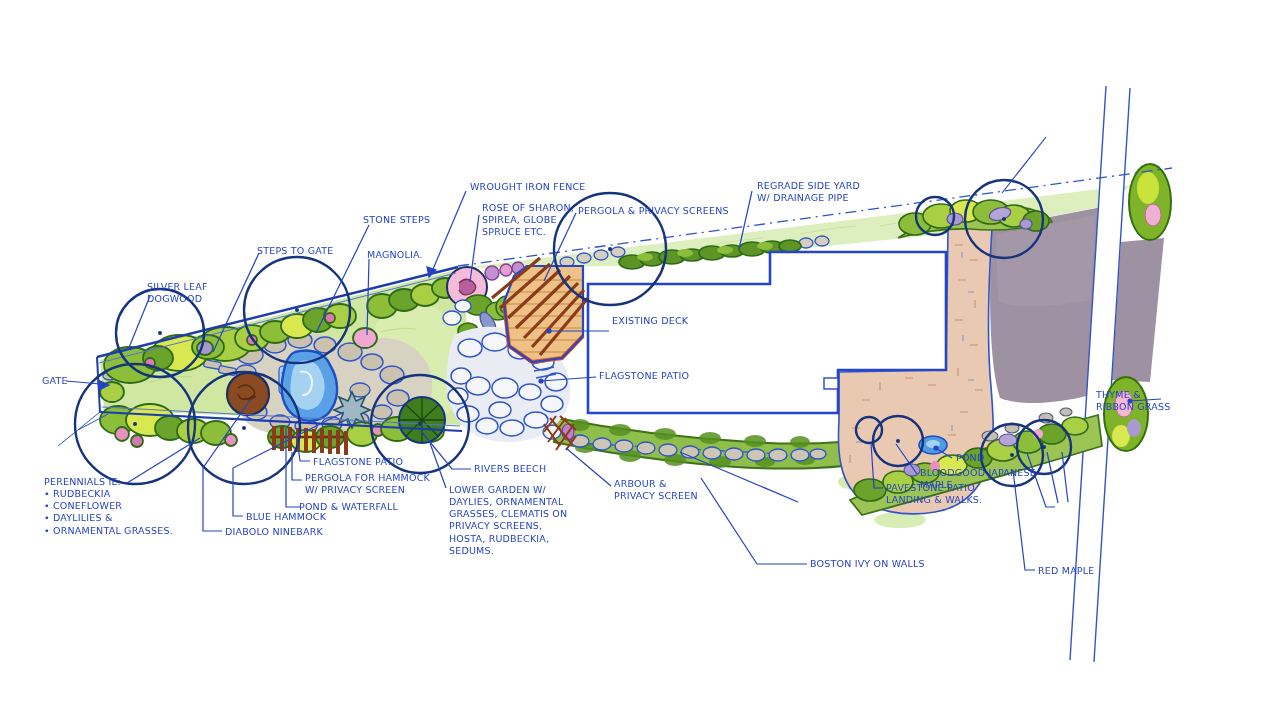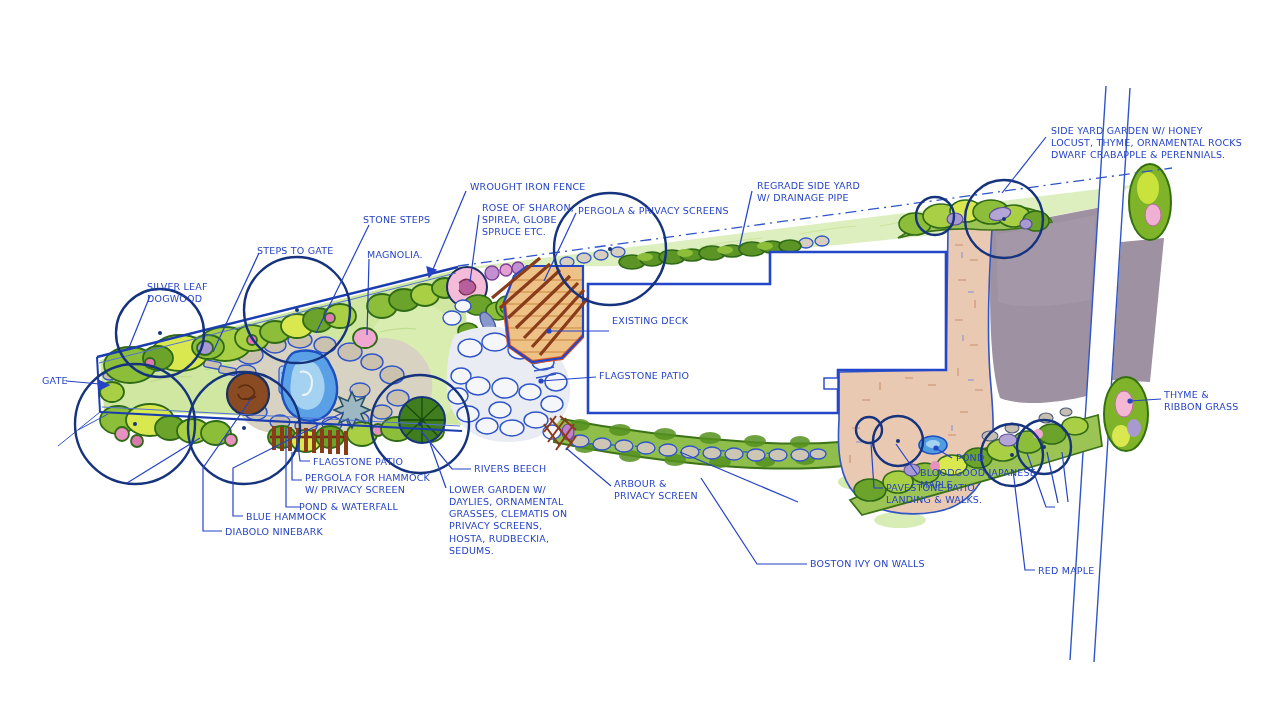--- a/index.html
+++ b/index.html
@@ -412,27 +412,29 @@
 <div class="lbl" style="left:257px;top:245px">STEPS TO GATE</div>
 <div class="lbl" style="left:363px;top:214px">STONE STEPS</div>
 <div class="lbl" style="left:367px;top:249px">MAGNOLIA.</div>
 <div class="lbl" style="left:470px;top:181px">WROUGHT IRON FENCE</div>
 <div class="lbl" style="left:482px;top:202px">ROSE OF SHARON,
 SPIREA, GLOBE
 SPRUCE ETC.</div>
 <div class="lbl" style="left:578px;top:205px">PERGOLA &amp; PRIVACY SCREENS</div>
 <div class="lbl" style="left:757px;top:180px">REGRADE SIDE YARD
 W/ DRAINAGE PIPE</div>
-<div class="lbl" style="left:1051px;top:125px">SIDE YARD GARDEN W/ HONEY
-LOCUST, THYME, ORNAMENTAL ROCKS
-DWARF CRABAPPLE &amp; PERENNIALS.</div>
 <div class="lbl" style="left:612px;top:315px">EXISTING DECK</div>
 <div class="lbl" style="left:599px;top:370px">FLAGSTONE PATIO</div>
-<div class="lbl" style="left:1164px;top:389px">THYME &amp;
+<div class="lbl" style="left:1096px;top:389px">THYME &amp;
 RIBBON GRASS</div>
+<div class="lbl" style="left:44px;top:476px">PERENNIALS IE:
+• RUDBECKIA
+• CONEFLOWER
+• DAYLILIES &amp;
+• ORNAMENTAL GRASSES.</div>
 <div class="lbl" style="left:246px;top:511px">BLUE HAMMOCK</div>
 <div class="lbl" style="left:225px;top:526px">DIABOLO NINEBARK</div>
 <div class="lbl" style="left:313px;top:456px">FLAGSTONE PATIO</div>
 <div class="lbl" style="left:305px;top:472px">PERGOLA FOR HAMMOCK
 W/ PRIVACY SCREEN</div>
 <div class="lbl" style="left:299px;top:501px">POND &amp; WATERFALL</div>
 <div class="lbl" style="left:474px;top:463px">RIVERS BEECH</div>
 <div class="lbl" style="left:449px;top:484px">LOWER GARDEN W/
 DAYLIES, ORNAMENTAL
 GRASSES, CLEMATIS ON

